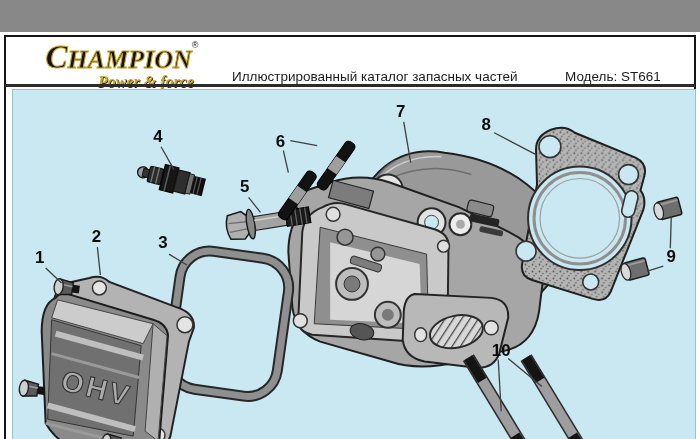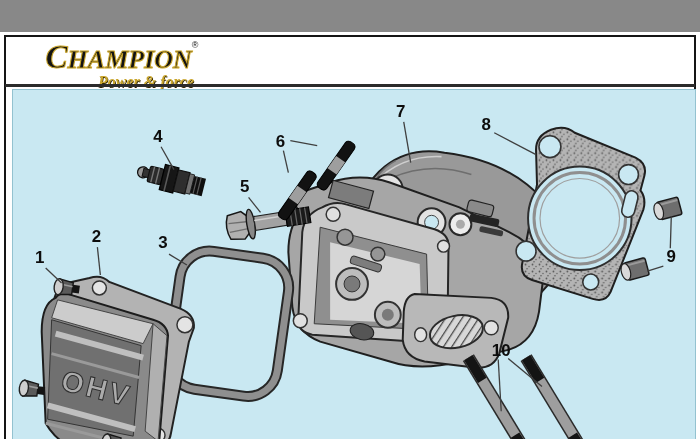--- a/index.html
+++ b/index.html
@@ -32,20 +32,22 @@
 
 <div class="page">
   <div class="frame"></div>
 
   <div class="logo">
     <div class="brand-row">
       <span class="brand">CHAMPION</span><span class="reg">®</span>
     </div>
     <div class="tagline">Power &amp; force</div>
   </div>
+  <div class="title">Иллюстрированный каталог запасных частей</div>
+  <div class="model">Модель: ST661</div>
   <div class="rule"></div>
 
   <div class="canvas">
     <svg width="682" height="371" viewBox="12 57 684 373">
       <defs>
         <pattern id="speckle" width="7" height="7" patternUnits="userSpaceOnUse">
           <rect width="7" height="7" fill="#b4b4b4"></rect>
           <circle cx="1.5" cy="1.5" r="0.9" fill="#585858"></circle>
           <circle cx="5" cy="3.5" r="0.8" fill="#6a6a6a"></circle>
           <circle cx="3" cy="5.8" r="0.7" fill="#4e4e4e"></circle>

